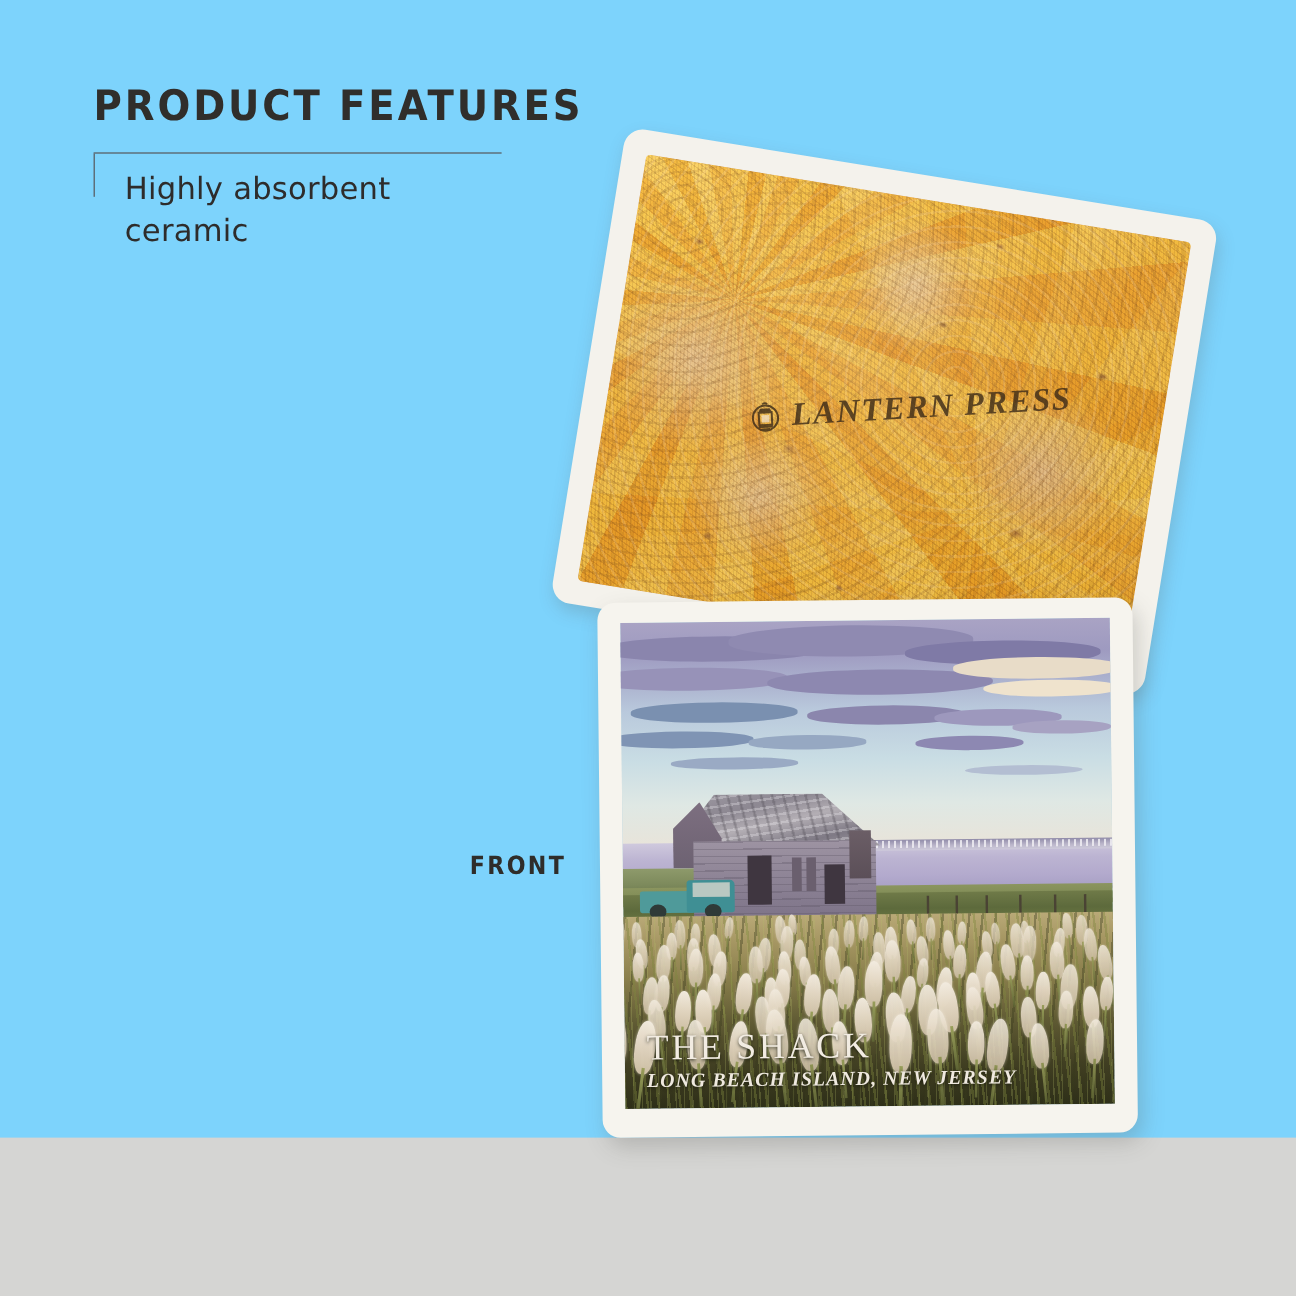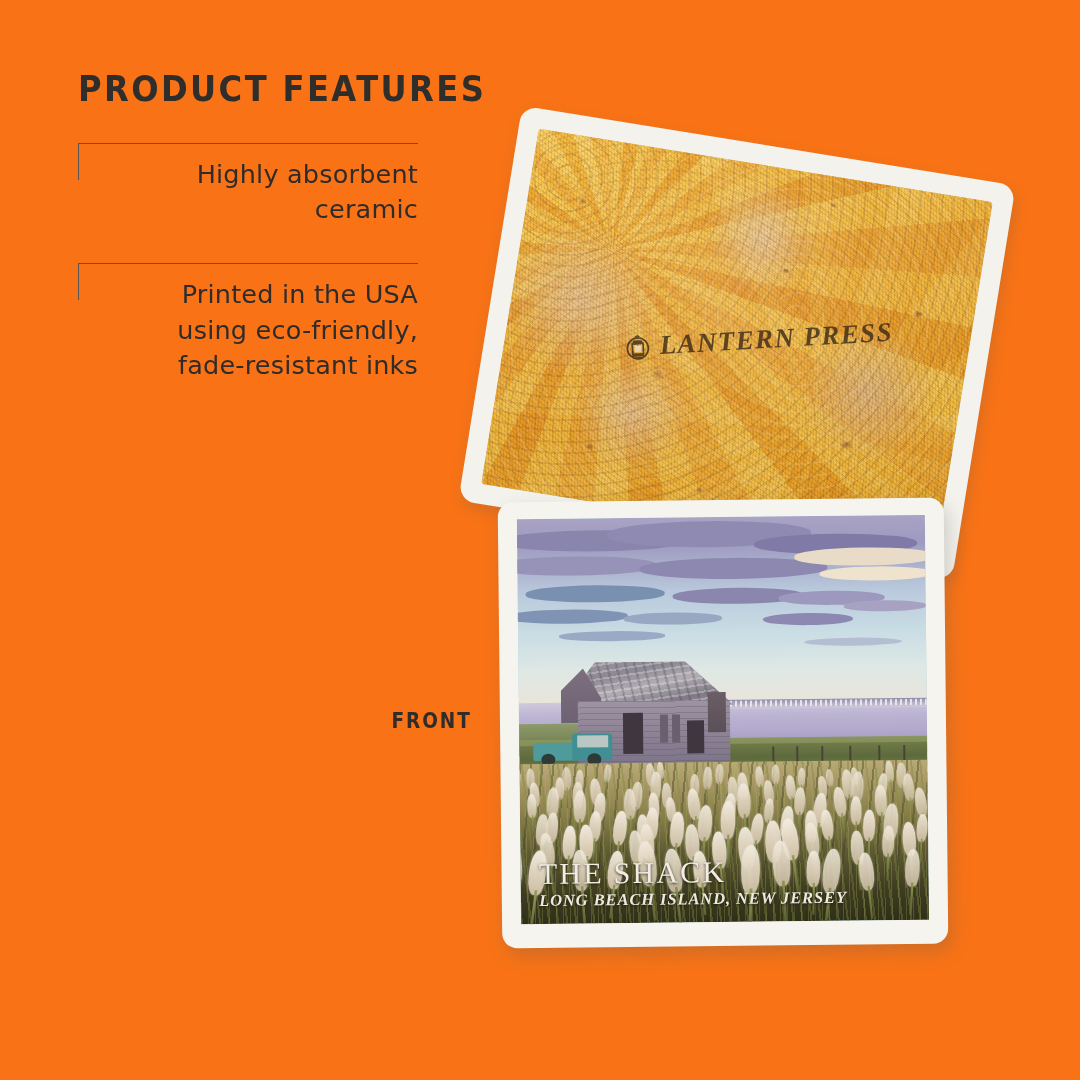--- a/index.html
+++ b/index.html
@@ -5,22 +5,22 @@
 <style>
   * { box-sizing: border-box; margin: 0; padding: 0; }
   html, body {
     width: 1080px; height: 1080px;
     background: #d5d5d3;
     font-family: "Liberation Sans", sans-serif;
     overflow: hidden;
   }
   #stage {
     position: relative;
-    width: 1080px; height: 1080px;
-    background: #f97316;
+    width: 1080px; height: 948px;
+    background: #7dd3fc;
   }
 
   
   #features-panel {
     position: absolute;
     left: 78px; top: 72px;
     width: 340px;
   }
   #features-title {
     font-family: "DejaVu Sans", sans-serif;
@@ -28,24 +28,23 @@
     font-size: 35px;
     letter-spacing: 2.6px;
     color: #302e2b;
     line-height: 1;
     transform: scaleX(0.92);
     transform-origin: left center;
     white-space: nowrap;
   }
   .feature-item {
     position: relative;
-    margin-top: 36px;
+    margin-top: 20px;
     padding-left: 26px;
     border-top: 1.3px solid #56565a;
-    text-align: right;
   }
   .feature-item::before {
     content: "";
     position: absolute;
     left: 0; top: 0;
     width: 1.3px; height: 36px;
     background: #56565a;
   }
   .feature-text {
     font-family: "DejaVu Sans", sans-serif;
@@ -253,23 +252,20 @@
 </head>
 <body>
 
 <div id="stage">
 
   <div id="features-panel">
     <div id="features-title">PRODUCT FEATURES</div>
 
     <div class="feature-item">
       <div class="feature-text">Highly absorbent ceramic</div>
-    </div>
-    <div class="feature-item">
-      <div class="feature-text">Printed in the USA using eco-friendly, fade-resistant inks</div>
     </div>
   </div>
 
   <div class="side-label" id="label-back">BACK</div>
   <div class="side-label" id="label-front">FRONT</div>
 
   <div id="coaster-back">
     <div id="cork-face">
       <div id="cork-grain"></div>
       <div id="cork-grain2"></div>

